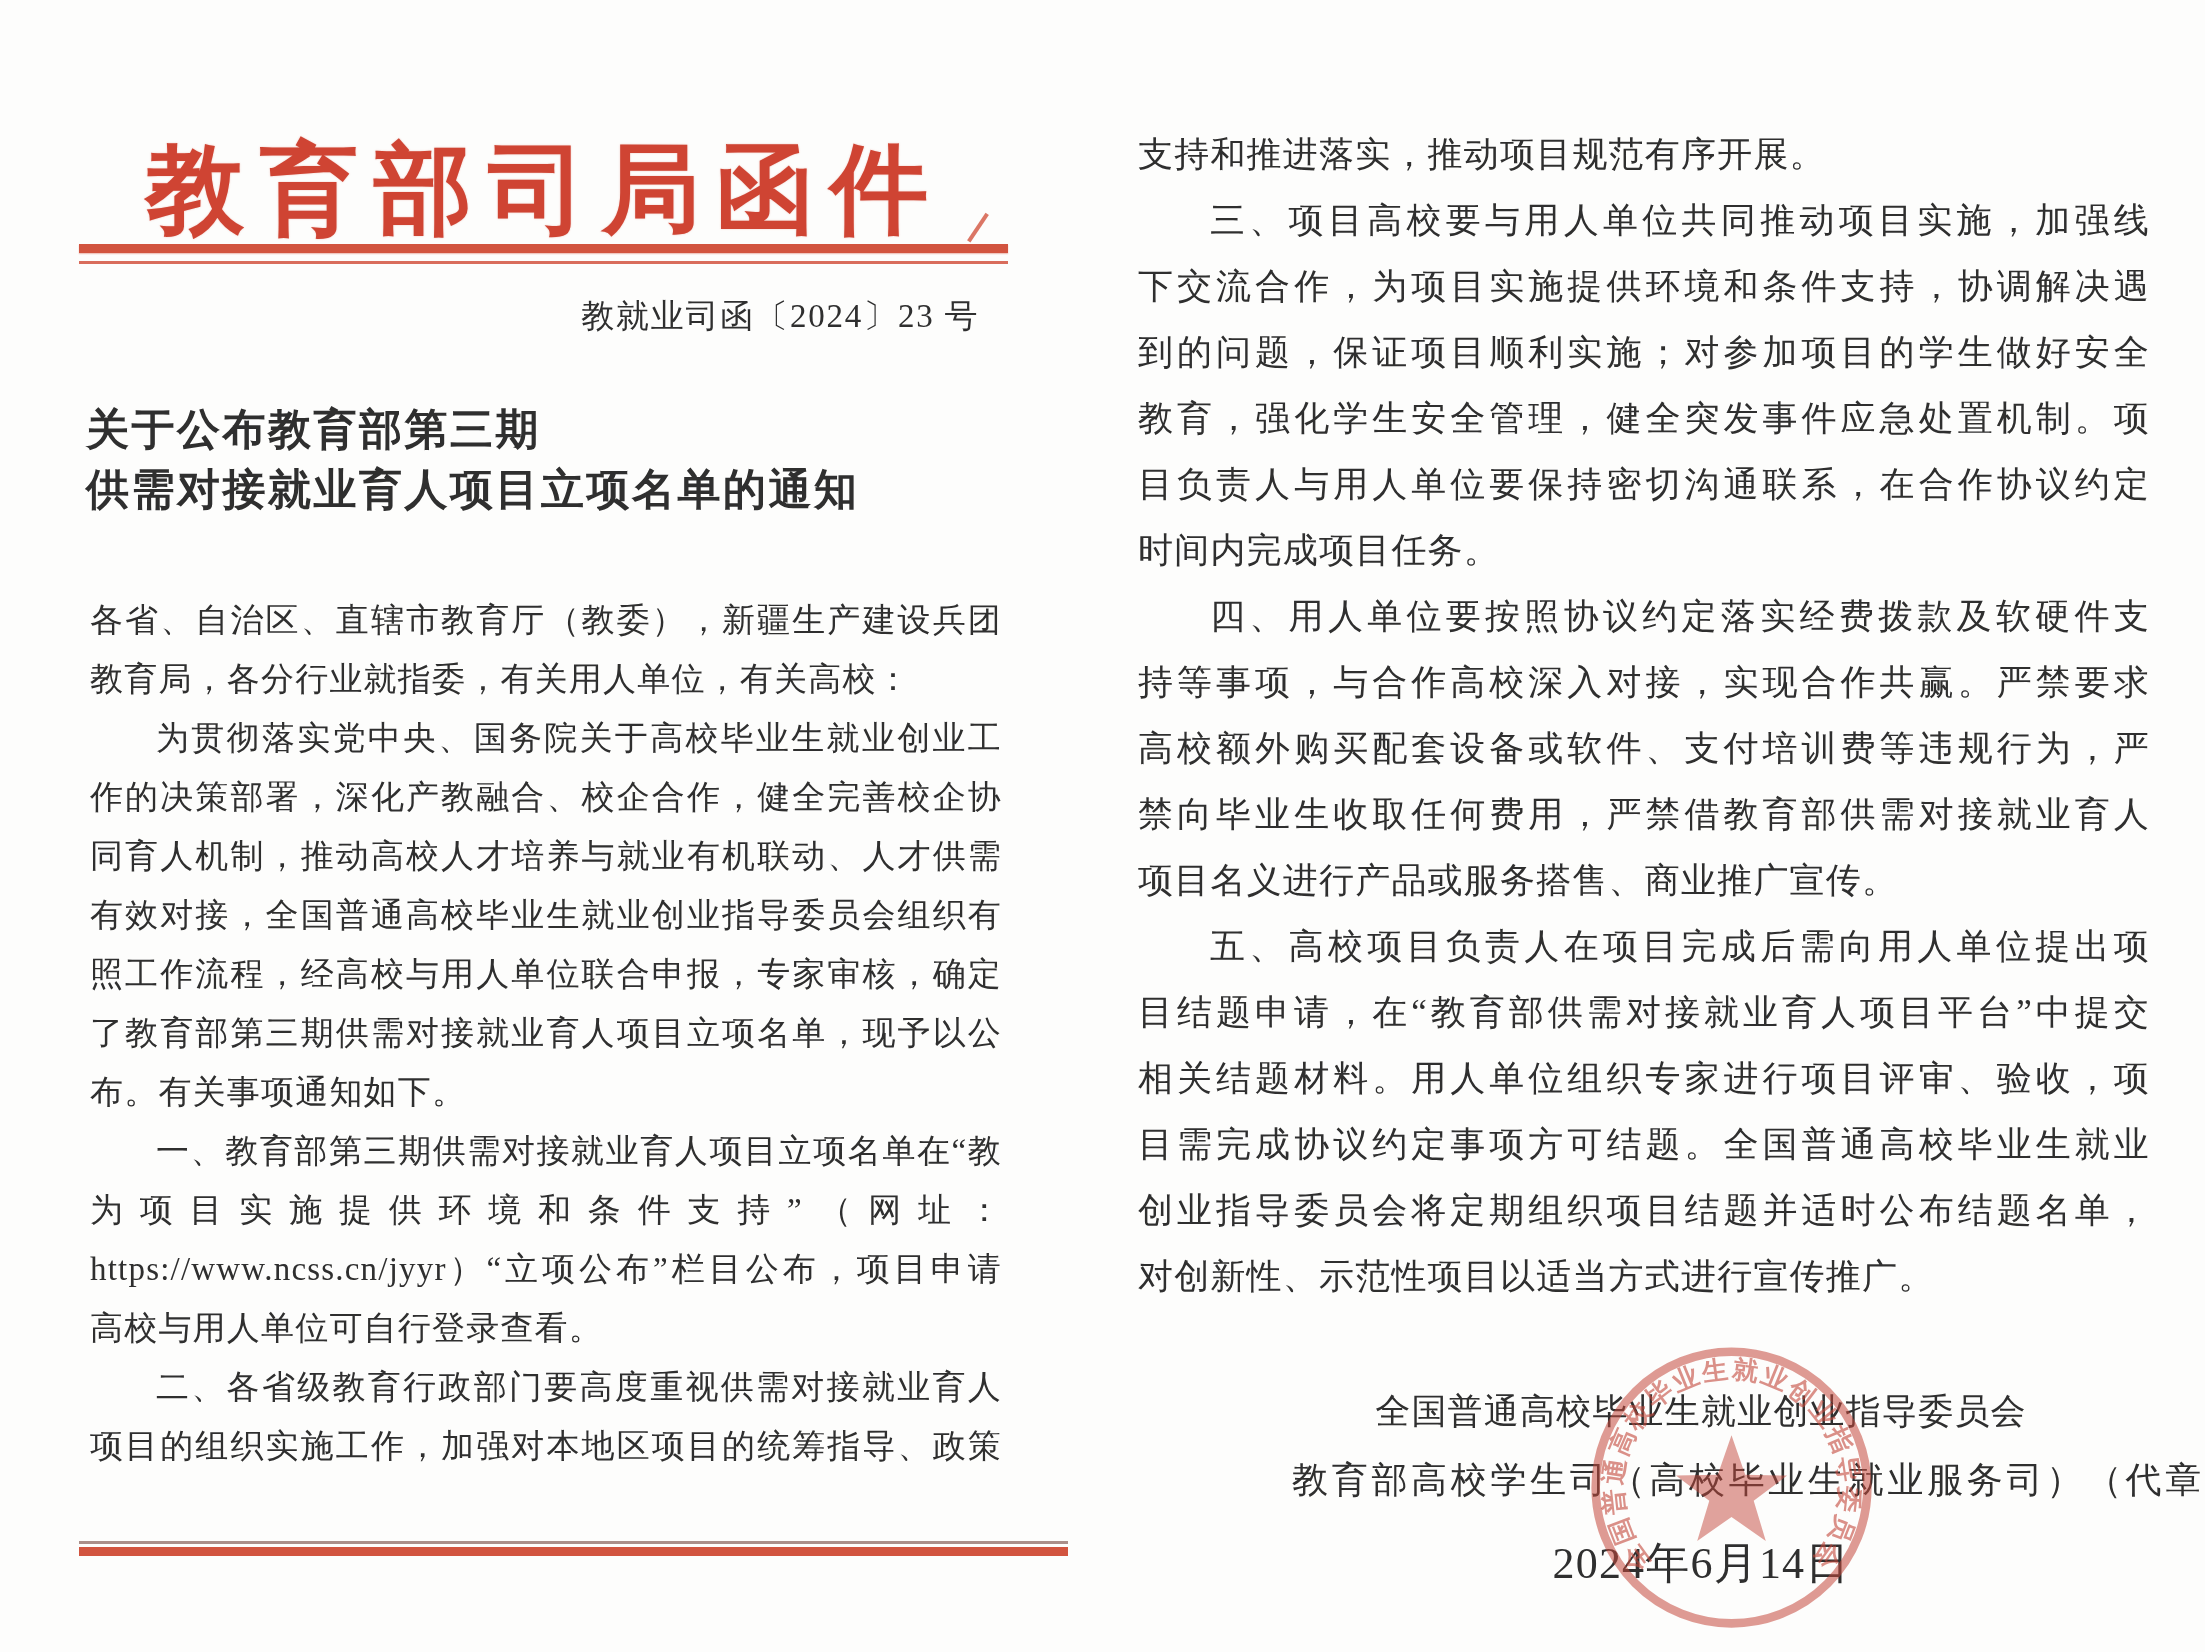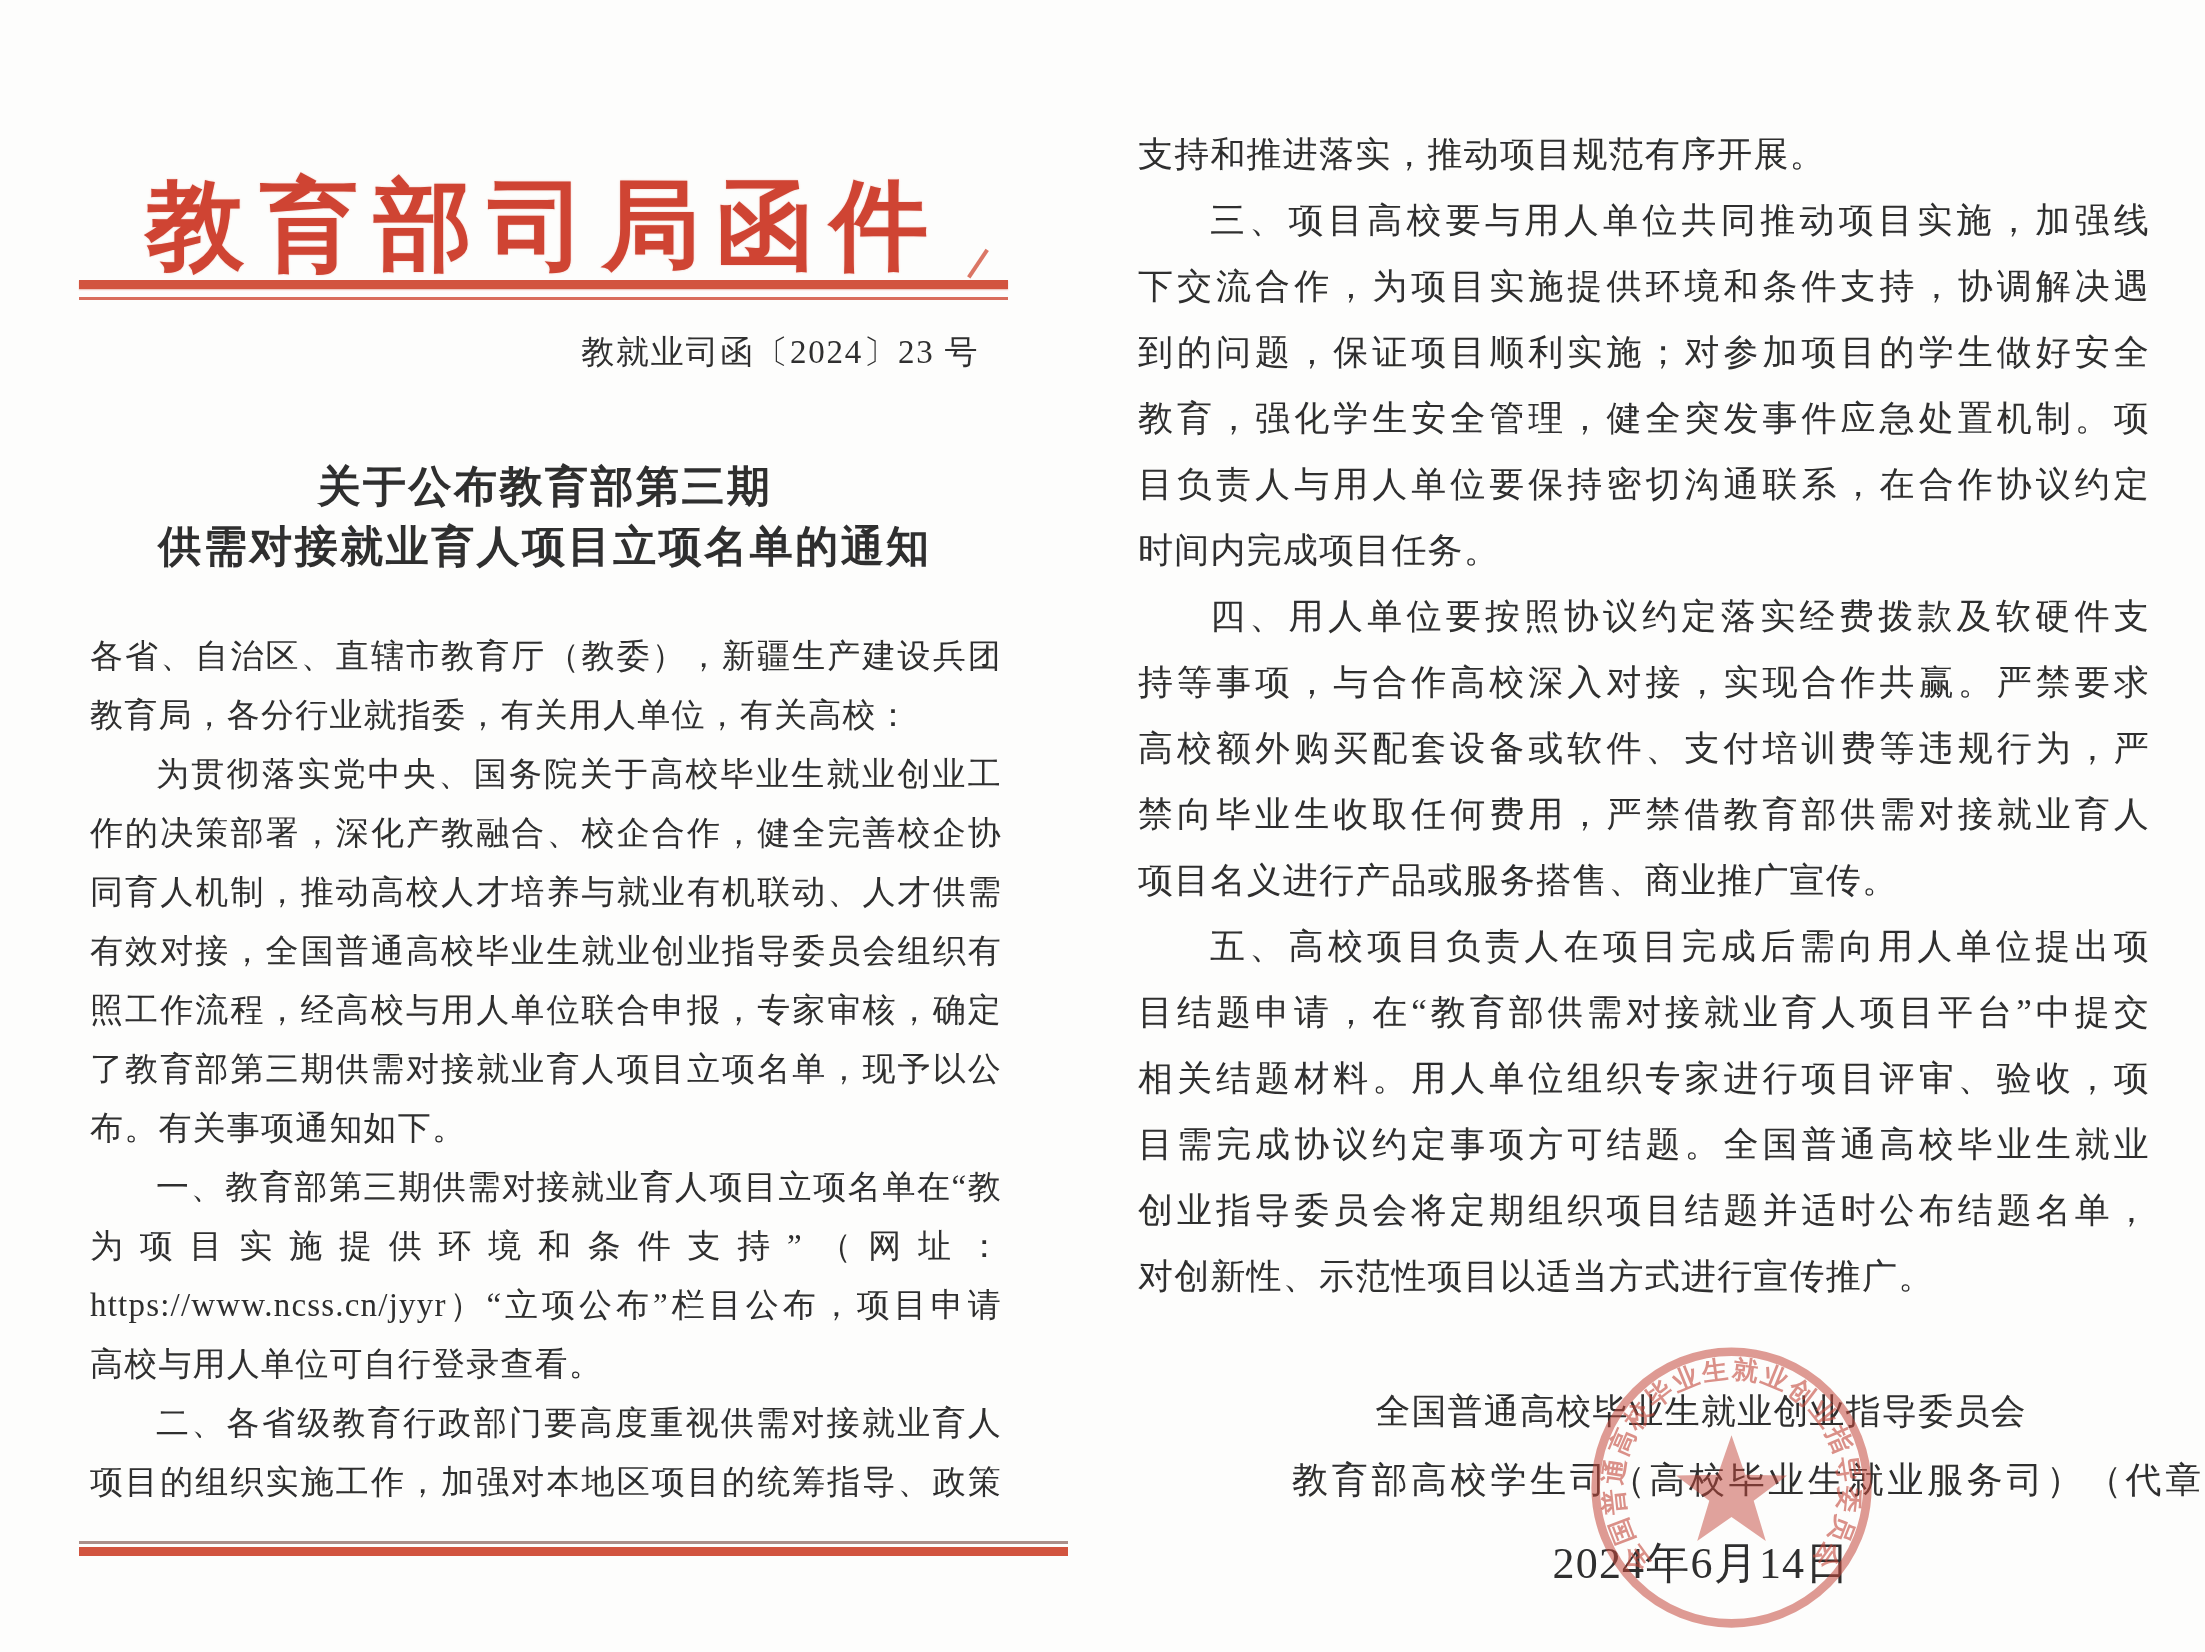--- a/index.html
+++ b/index.html
@@ -4,36 +4,36 @@
 <style>
   html,body{margin:0;padding:0;}
   body{
     width:2205px;height:1653px;position:relative;overflow:hidden;
     background:#fdfdfc;color:#2f2f2f;
     font-family:"Liberation Serif","DejaVu Serif",serif;
   }
   .abs{position:absolute;}
 
   
-  .left-col{left:86px;top:0;width:918px;height:1492px;margin-top:36px;}
+  .left-col{left:86px;top:0;width:918px;height:1492px;}
   .masthead{
     left:0;top:130px;width:100%;text-align:center;
     font-size:98px;line-height:120px;font-weight:bold;
     letter-spacing:16px;color:#cf4433;
     text-shadow:0 0 1.8px rgba(207,68,51,.35);
     white-space:nowrap;
   }
   .rule-thick{left:-7.4px;top:244px;width:929px;height:9.2px;background:#d2543f;box-shadow:0 0.6px 1.2px rgba(210,84,63,.4);}
   .rule-thin{left:-7.4px;top:261px;width:929px;height:3.1px;background:#d2543f;opacity:.85;}
   .slash-mark{left:890px;top:211px;width:3.7px;height:33px;background:#d2543f;transform:rotate(34deg);opacity:.8;}
   .doc-number{
     left:0;top:294px;width:100%;box-sizing:border-box;padding-right:24.6px;
     text-align:right;font-size:33px;line-height:44px;letter-spacing:1.8px;
   }
-  .title{left:0;top:424px;width:100%;text-align:center;font-weight:bold;font-family:Liberation Mono, monospace;}
+  .title{left:0;top:400px;width:100%;font-weight:bold;}
   .title .t-line{font-size:43px;line-height:60px;letter-spacing:2.5px;}
 
   
   .body-block{box-sizing:border-box;}
   .left-body{left:4px;top:591px;width:912px;--lh:59px;--fs:33px;--ind:66px;}
   .right-body{left:1138px;top:122px;width:1012px;--lh:66px;--fs:35px;--ind:72px;}
   .bline{
     height:var(--lh);line-height:var(--lh);font-size:var(--fs);
     letter-spacing:1.2px;text-align:justify;white-space:nowrap;
   }

